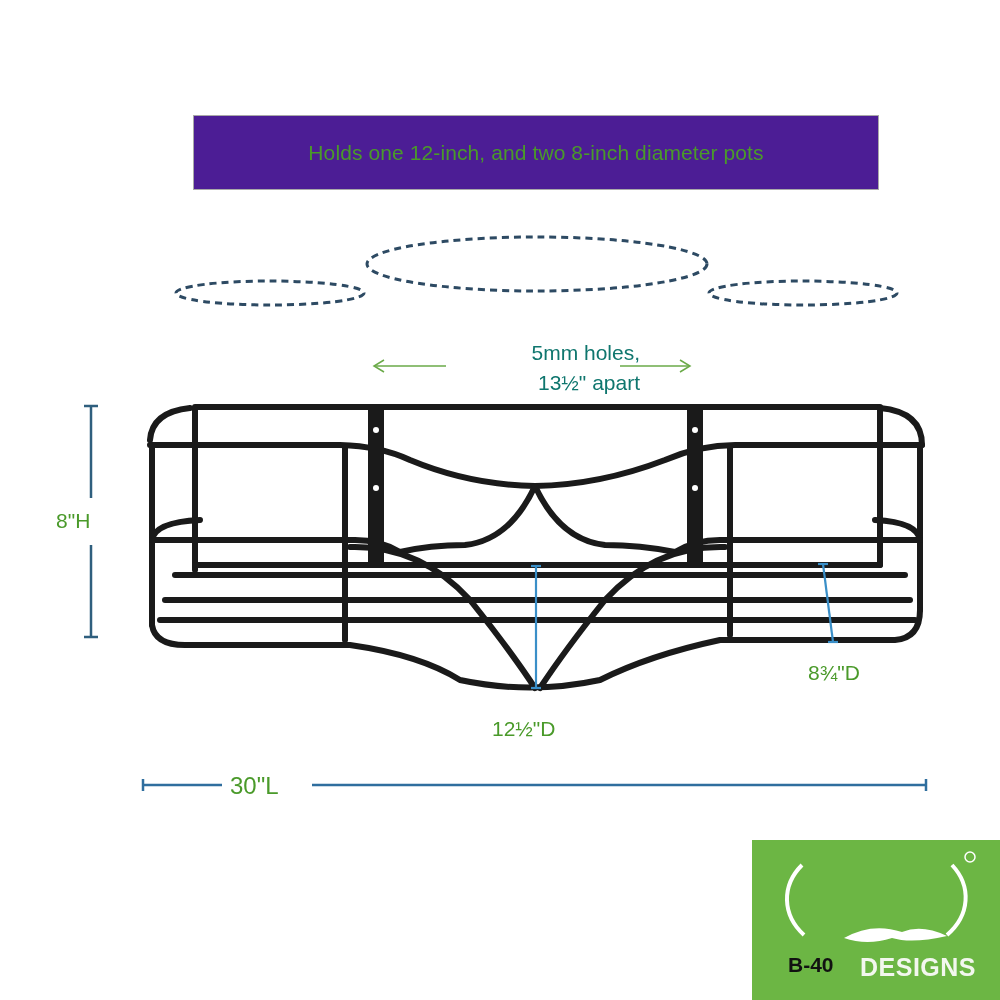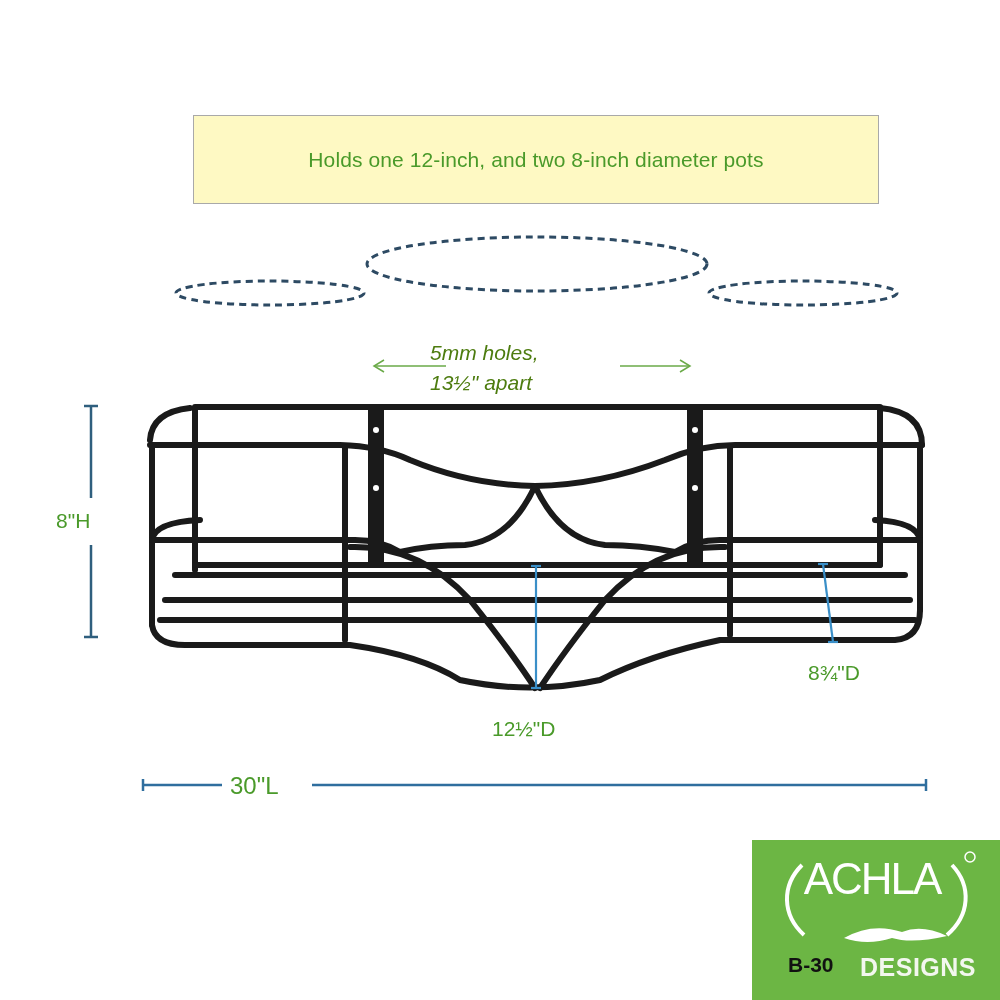--- a/index.html
+++ b/index.html
@@ -1,24 +1,24 @@
 <!DOCTYPE html>
 <html><head>
 <meta charset="utf-8">
 <style>
   html, body { margin: 0; padding: 0; background: #ffffff; }
   body { width: 1000px; height: 1000px; position: relative; overflow: hidden; font-family: "Liberation Sans", sans-serif; }
   .abs { position: absolute; }
   .caption-box {
-    left: 193px; top: 115px; width: 686px; height: 89px;
-    border: 1.5px solid #a9a9a9; background: #fef9c3; box-sizing: border-box;
+    left: 193px; top: 115px; width: 686px; height: 75px;
+    border: 1.5px solid #a9a9a9; background: #4c1d95; box-sizing: border-box;
     display: flex; align-items: center; justify-content: center;
     font-size: 21px; color: #4a9a2a; letter-spacing: 0.1px;
   }
-  .holes-label { left: 430px; top: 338px; width: 210px; text-align: left; font-size: 21px; line-height: 30px; color: #4d7c0f; font-style: italic; }
+  .holes-label { left: 430px; top: 338px; width: 210px; text-align: right; font-size: 21px; line-height: 30px; color: #0f766e; }
   .dim-label { font-size: 21px; color: #4a9a2a; }
   .logo-box {
     left: 752px; top: 840px; width: 248px; height: 160px; background: #6cb644;
   }
   .logo-model { left: 36px; top: 113px; font-size: 21px; font-weight: bold; color: #111; }
   .logo-designs { left: 108px; top: 113px; font-size: 25px; font-weight: bold; color: #f2f7ee; letter-spacing: 0.5px; }
   .logo-word { left: 20px; top: 14px; width: 200px; text-align: center; font-size: 44px; color: #fff; letter-spacing: -2px; }
   svg { position: absolute; left: 0; top: 0; }
 </style>
 </head>
@@ -120,16 +120,15 @@
 <div class="abs dim-label" style="left:492px; top:717px;">12½"D</div>
 <div class="abs dim-label" style="left:808px; top:661px;">8¾"D</div>
 
 <div class="abs logo-box">
   <svg width="248" height="160" viewBox="0 0 248 160">
     <path d="M52,95 A70,55 0 0 1 50,25" fill="none" stroke="#fff" stroke-width="4"></path>
     <path d="M200,25 A70,55 0 0 1 195,95" fill="none" stroke="#fff" stroke-width="4"></path>
     <path d="M92,98 Q120,82 150,92 Q170,84 195,96 Q160,104 140,98 Q115,106 92,98 Z" fill="#fff"></path>
     <circle cx="218" cy="17" r="5" fill="none" stroke="#fff" stroke-width="1.5"></circle>
   </svg>
-  <div class="abs logo-word">ACHLA</div>
-  <div class="abs logo-model">B-30</div>
+  <div class="abs logo-model">B-40</div>
   <div class="abs logo-designs">DESIGNS</div>
 </div>
 
 </body></html>

